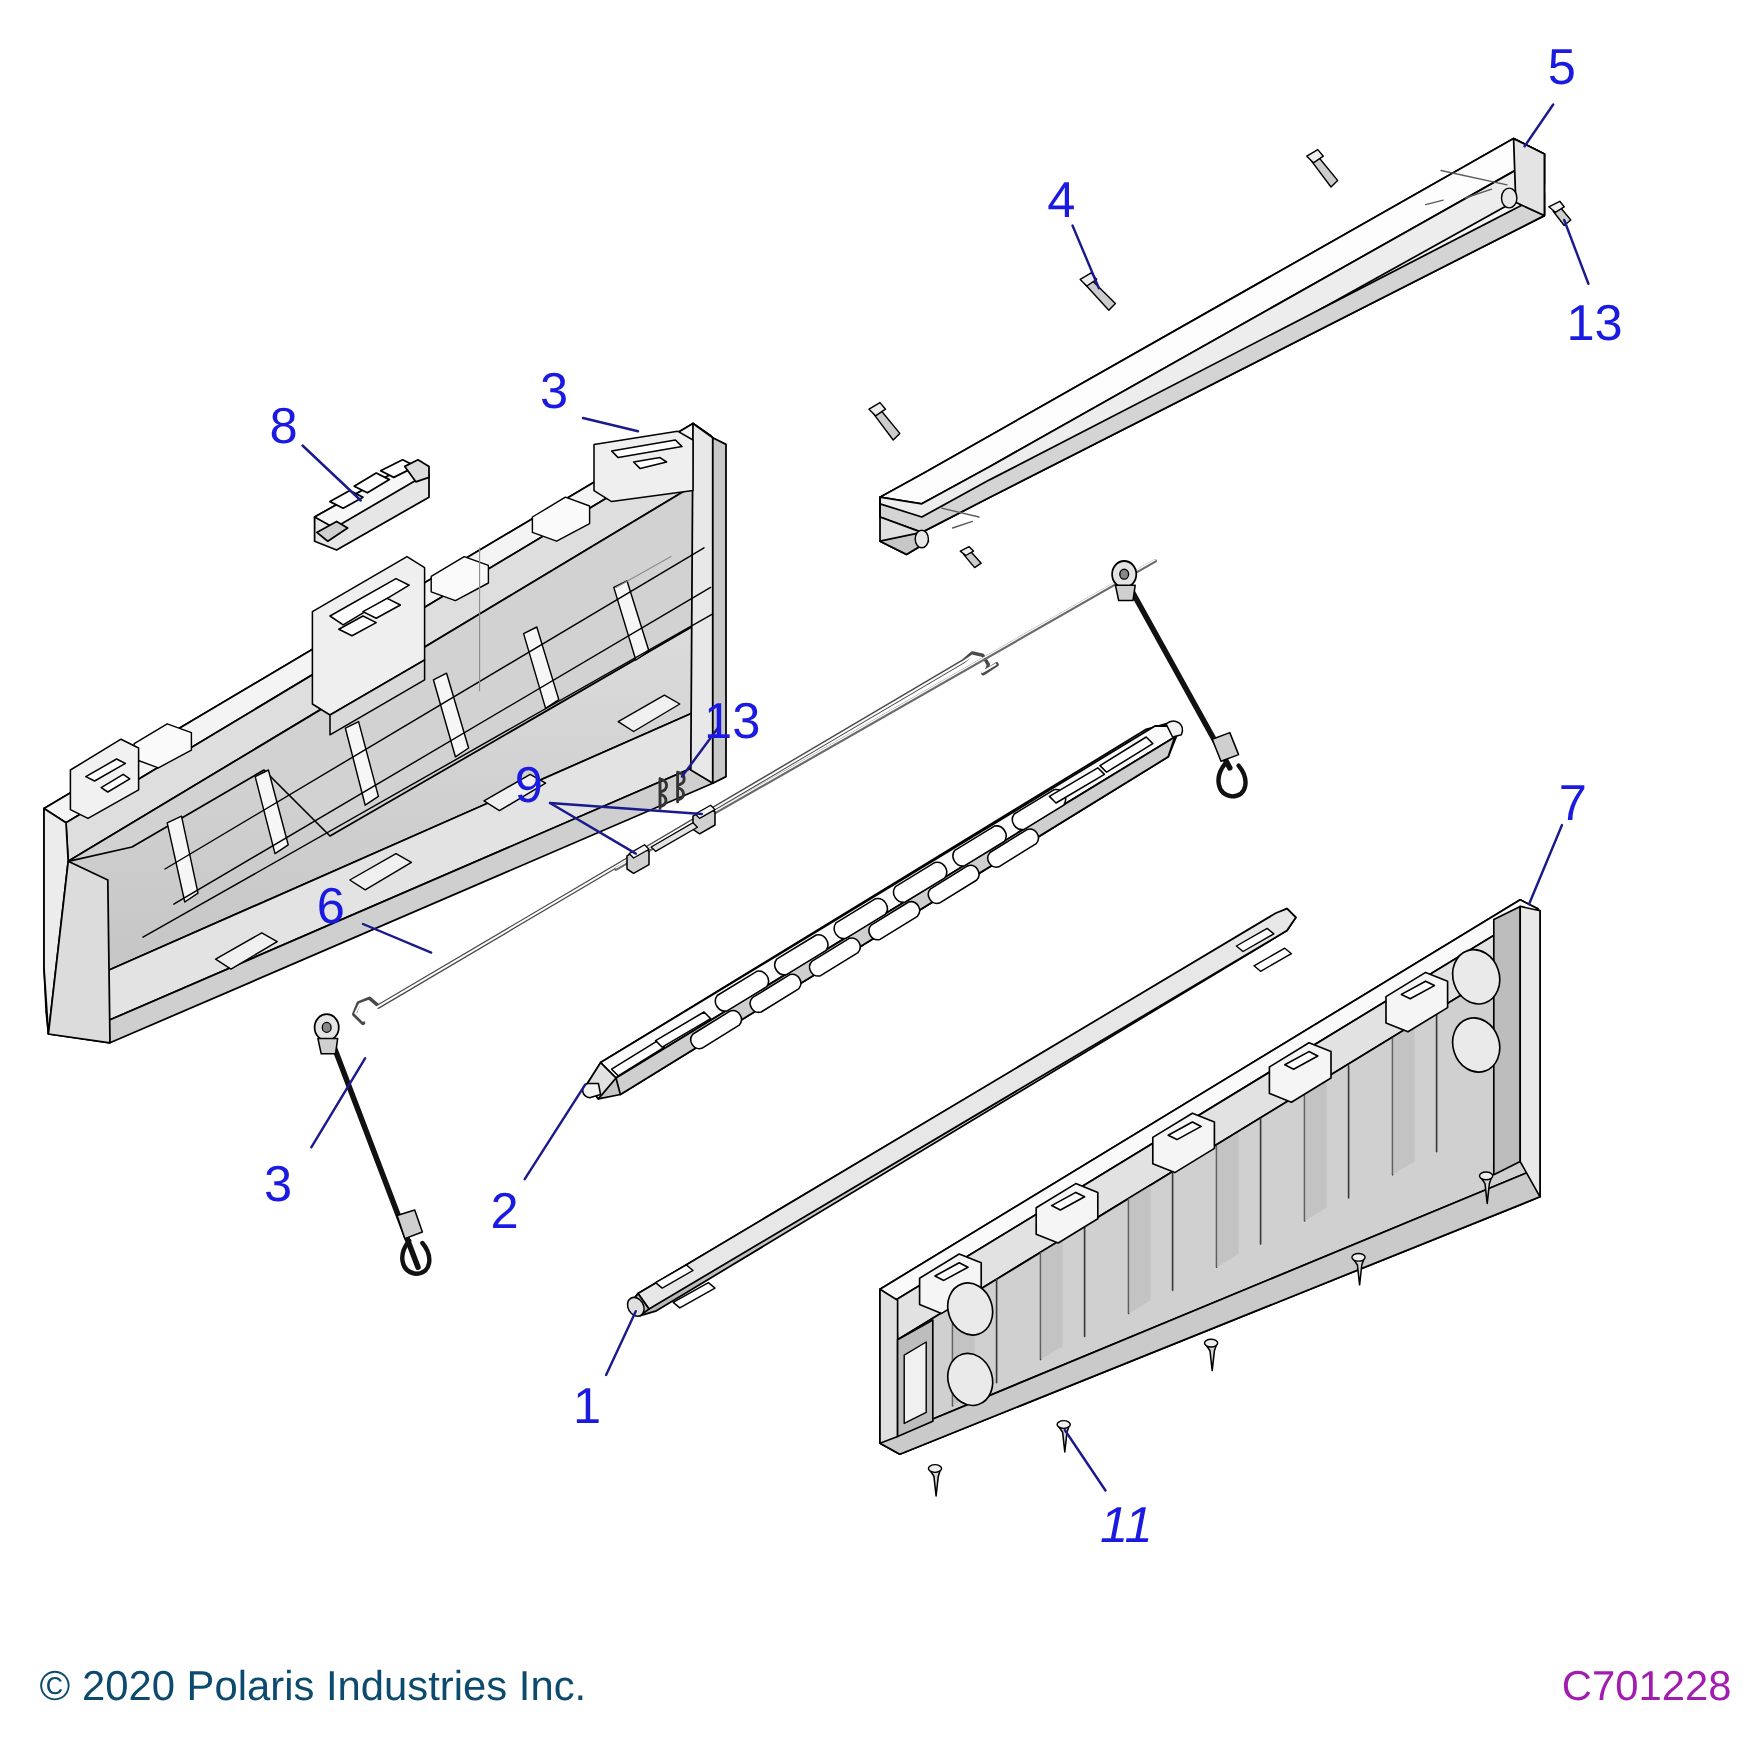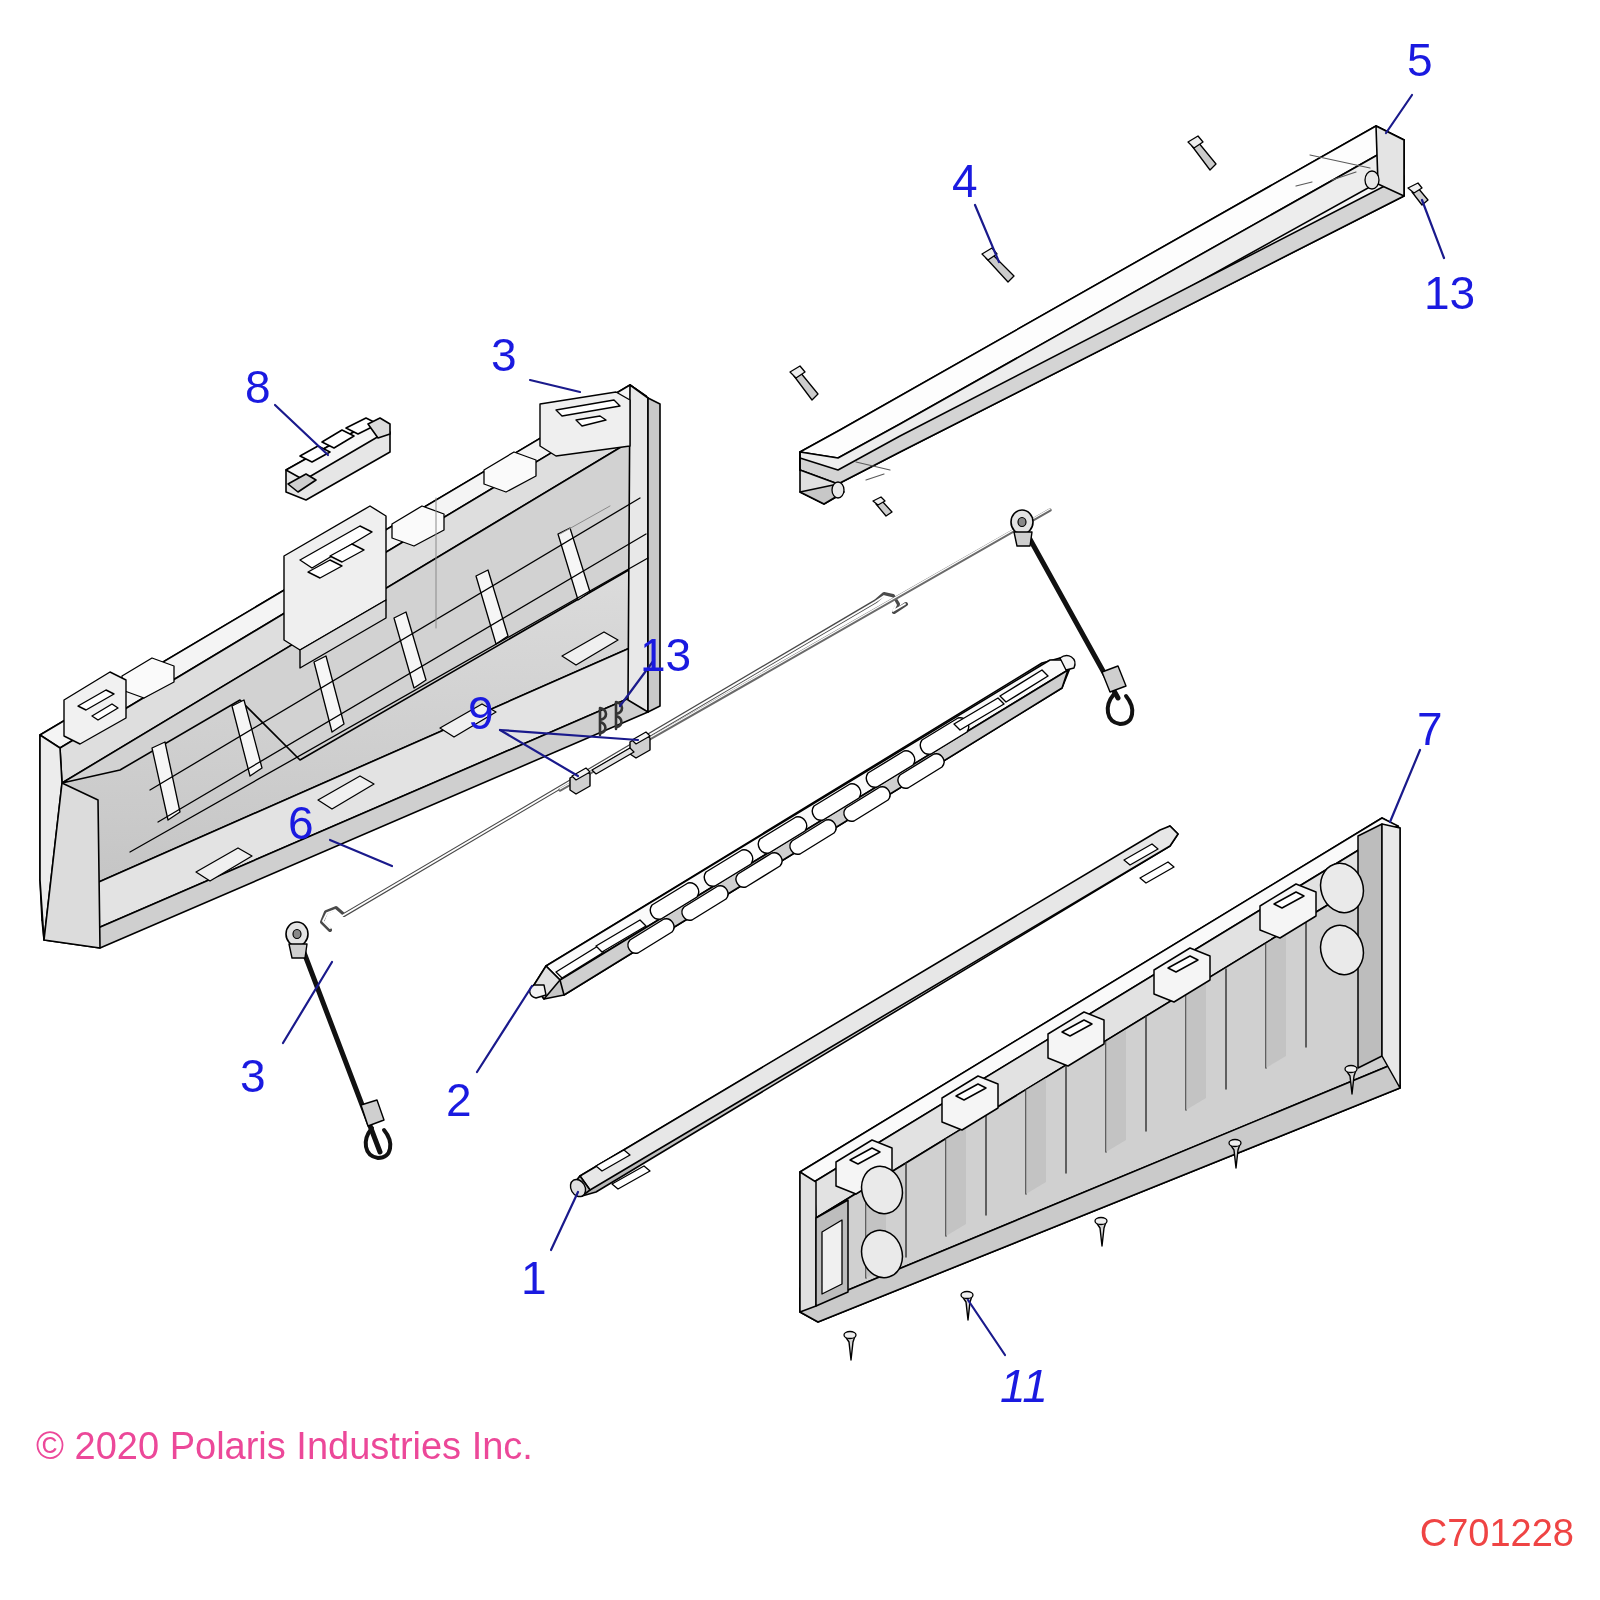--- a/index.html
+++ b/index.html
@@ -19,31 +19,31 @@
     font-weight:400;
     line-height:1;
     letter-spacing:0px;
     font-family:"Liberation Sans","DejaVu Sans",sans-serif;
     white-space:nowrap;
     user-select:none;
   }
 
   .footer-copy{
     position:absolute;
-    left:36px;top:1425px;
+    left:36px;top:1512px;
     font-size:38px;
-    color:#ec4899;
+    color:#0c4a6e;
     font-family:"Liberation Sans","DejaVu Sans",sans-serif;
     white-space:nowrap;
   }
   .footer-code{
     position:absolute;
     right:26px;top:1512px;
     font-size:38px;
-    color:#ef4444;
+    color:#a21caf;
     font-family:"Liberation Sans","DejaVu Sans",sans-serif;
     white-space:nowrap;
   }
 </style>
 </head>
 <body>
 
 <div id="stage">
 
   <svg id="art" viewBox="0 0 1600 1600" xmlns="http://www.w3.org/2000/svg">

